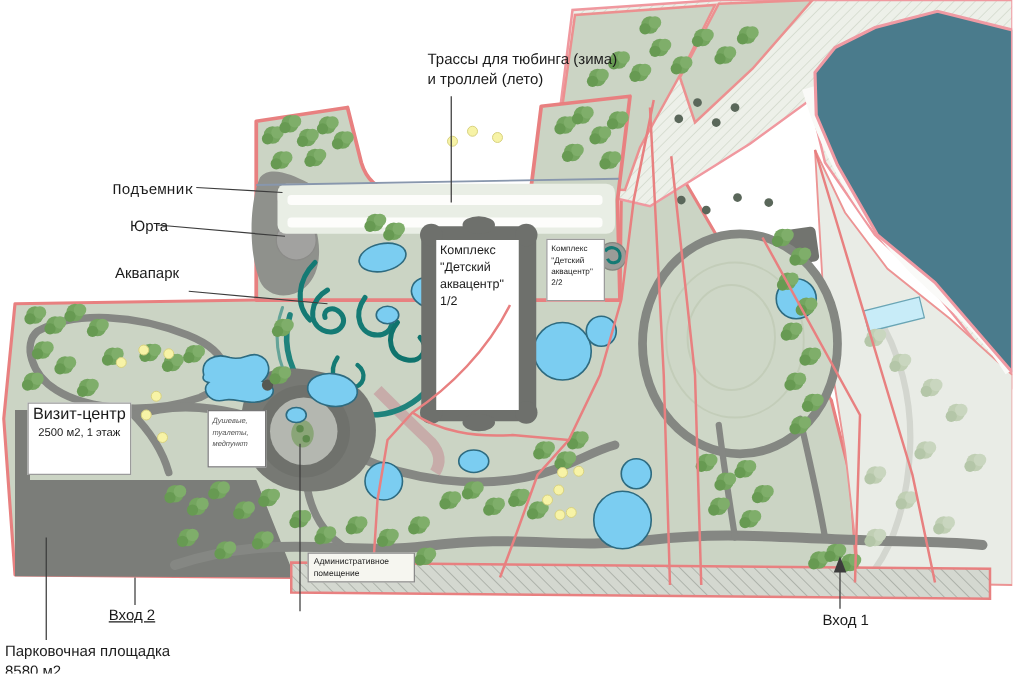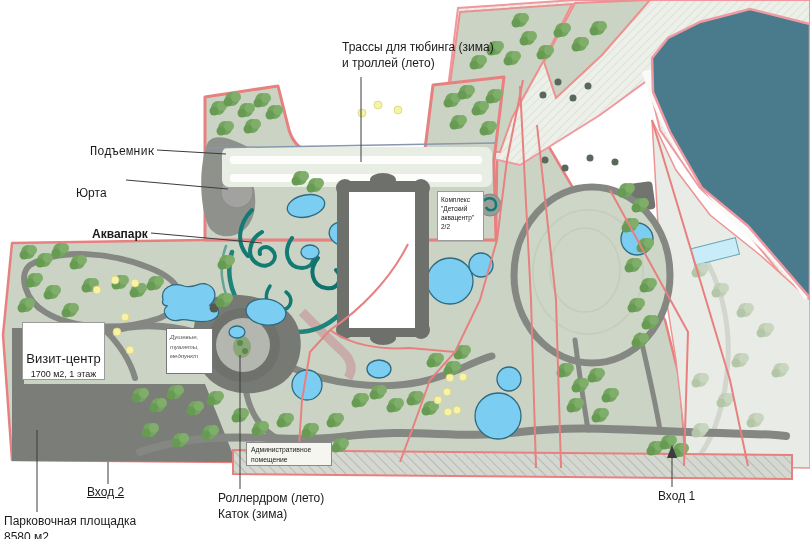--- a/index.html
+++ b/index.html
@@ -3,34 +3,34 @@
 <meta charset="utf-8">
 <style>
   html,body{margin:0;padding:0;background:#fff;}
   .stage{position:relative;width:810px;height:539px;background:#ffffff;overflow:hidden;
          font-family:"Liberation Sans",sans-serif;color:#1b1b1b;}
   svg.map{position:absolute;left:0;top:0;}
   .callout{position:absolute;font-size:12px;line-height:1.3;color:#1b1b1b;white-space:pre-line;}
   .mapbox{position:absolute;background:#fff;border:1px solid #9b9b9b;box-sizing:border-box;
           color:#1b1b1b;white-space:pre-line;}
   #box-visit{left:22px;top:322px;width:83px;height:58px;display:flex;flex-direction:column;
-             align-items:center;justify-content:flex-end;text-align:center;}
+             align-items:center;justify-content:flex-start;text-align:center;}
   #box-visit .t{font-size:13px;}
   #box-visit .s{font-size:9px;margin-top:3px;}
   #txt-complex1{position:absolute;left:352px;top:194px;width:64px;font-size:10px;line-height:1.35;
                 white-space:pre-line;color:#1b1b1b;}
   #box-complex2{left:437px;top:191px;width:47px;height:50px;font-size:6.5px;line-height:1.4;padding:3px;}
   #box-showers{left:166px;top:328px;width:47px;height:46px;font-size:6px;font-style:italic;
                line-height:1.6;padding:4px 3px;color:#555;border-color:#777;}
   #box-admin{left:246px;top:442px;width:86px;height:24px;font-size:6.8px;line-height:1.45;
              padding:2px 4px;background:#f6f6f0;border-color:#8a8a8a;}
   #lbl-tubing{left:342px;top:40px;}
   #lbl-lift{left:90px;top:145px;font-family:Liberation Mono, monospace;}
-  #lbl-yurt{left:76px;top:174px;margin-top:12px;}
-  #lbl-aquapark{left:92px;top:227px;font-weight:bold;}
+  #lbl-yurt{left:104px;top:174px;}
+  #lbl-aquapark{left:92px;top:211px;}
   #lbl-entrance2{left:87px;top:485px;text-decoration:underline;}
   #lbl-parking{left:4px;top:514px;}
   #lbl-roller{left:218px;top:491px;}
   #lbl-entrance1{left:658px;top:489px;text-align:center;}
 </style>
 </head>
 <body>
 
 <div class="stage">
 
@@ -315,28 +315,30 @@
 </svg>
 
 <div class="callout" id="lbl-tubing">Трассы для тюбинга (зима)
 и троллей (лето)</div>
 <div class="callout" id="lbl-lift">Подъемник</div>
 <div class="callout" id="lbl-yurt">Юрта</div>
 <div class="callout" id="lbl-aquapark">Аквапарк</div>
 <div class="callout" id="lbl-entrance2">Вход 2</div>
 <div class="callout" id="lbl-parking">Парковочная площадка
 8580 м2</div>
-<div class="callout" id="lbl-roller">Роллердром (лето)
-Каток (зима)</div>
 <div class="callout" id="lbl-entrance1">Вход 1</div>
 
 <div class="mapbox" id="box-visit">
   <div class="t">Визит-центр</div>
-  <div class="s">1700 м2, 1 этаж</div>
+  <div class="s">2500 м2, 1 этаж</div>
 </div>
+<div id="txt-complex1">Комплекс
+"Детский
+аквацентр"
+1/2</div>
 <div class="mapbox" id="box-complex2">Комплекс
 "Детский
 аквацентр"
 2/2</div>
 <div class="mapbox" id="box-showers">Душевые,
 туалеты,
 медпункт</div>
 <div class="mapbox" id="box-admin">Административное
 помещение</div>
 

